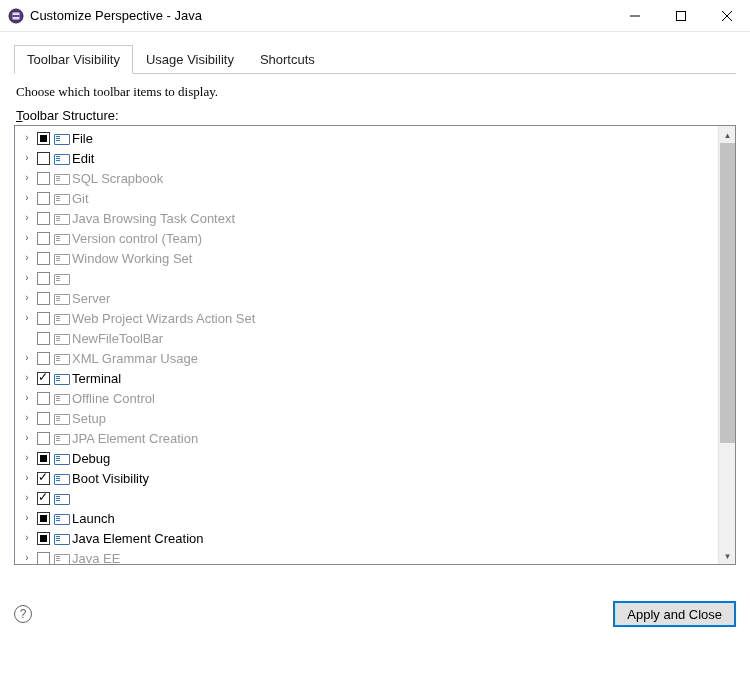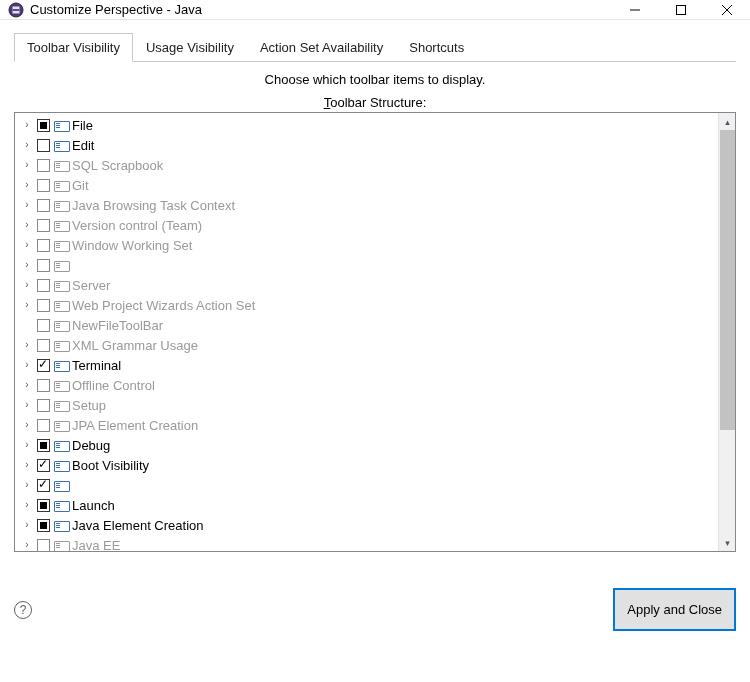--- a/index.html
+++ b/index.html
@@ -7,21 +7,21 @@
     margin: 0;
     font-family: "Segoe UI", Tahoma, sans-serif;
     font-size: 13px;
     background: #fff;
     color: #000;
     width: 750px;
     height: 682px;
     overflow: hidden;
   }
   .titlebar {
-    height: 20px;
+    height: 32px;
     display: flex;
     align-items: center;
     padding: 0 0 0 8px;
     border-bottom: 1px solid #e8e8e8;
   }
   .titlebar-icon {
     width: 16px; height: 16px;
     margin-right: 6px;
     display: inline-flex;
     align-items: center;
@@ -30,21 +30,20 @@
   .titlebar-title { flex: 0 0 auto; }
   .titlebar-spacer { flex: 1; }
   .winbtn {
     width: 46px; height: 32px;
     display: flex; align-items: center; justify-content: center;
     font-family: "Segoe MDL2 Assets", "Segoe UI Symbol", sans-serif;
     font-size: 10px;
   }
   .content {
     padding: 12px 14px 14px 14px;
-    text-align: center;
   }
   .tabs {
     display: flex;
     position: relative;
     border-bottom: 1px solid #c9c9c9;
   }
   .tab {
     padding: 6px 12px 6px 12px;
     border: 1px solid transparent;
     border-bottom: none;
@@ -53,20 +52,21 @@
     color: #222;
     cursor: default;
   }
   .tab.active {
     border-color: #c9c9c9;
     background: #fff;
     border-bottom: 1px solid #fff;
   }
   .subtitle {
     padding: 10px 2px 6px 2px;
+    font-family: Liberation Serif, serif;
   }
   .section-label {
     padding: 2px 2px 2px 2px;
   }
   .section-label .ul { text-decoration: underline; }
   .tree-wrap {
     border: 1px solid #828790;
     height: 440px;
     display: flex;
     position: relative;
@@ -176,21 +176,21 @@
   .help-icon {
     width:18px;height:18px;
     border:1.2px solid #606060;
     border-radius:50%;
     display:flex;align-items:center;justify-content:center;
     color:#606060;
     font-size:12px;
   }
   .btn-spacer { flex:1; }
   .btn {
-    height: 43px;
+    height: 26px;
     min-width: 96px;
     padding: 0 12px;
     background: #e1e1e1;
     border: 1px solid #adadad;
     margin-left: 8px;
     display:flex;align-items:center;justify-content:center;
     cursor: default;
   }
   .btn.default {
     border: 2px solid #0078d7;
@@ -226,21 +226,20 @@
         <line x1="10" y1="0" x2="0" y2="10" stroke="#000" stroke-width="1"></line>
       </svg>
   </div>
 </div>
 
 <div class="content">
 
   <div class="tabs" id="tabs">
       <div class="tab active">Toolbar Visibility</div>
       <div class="tab">Usage Visibility</div>
-      <div class="tab">Action Set Availability</div>
       <div class="tab">Shortcuts</div>
     </div>
 
   <div class="subtitle">Choose which toolbar items to display.</div>
 
   <div class="section-label">
     <span class="ul">T</span><span>oolbar Structure:</span>
   </div>
 
   <div class="tree-wrap">

